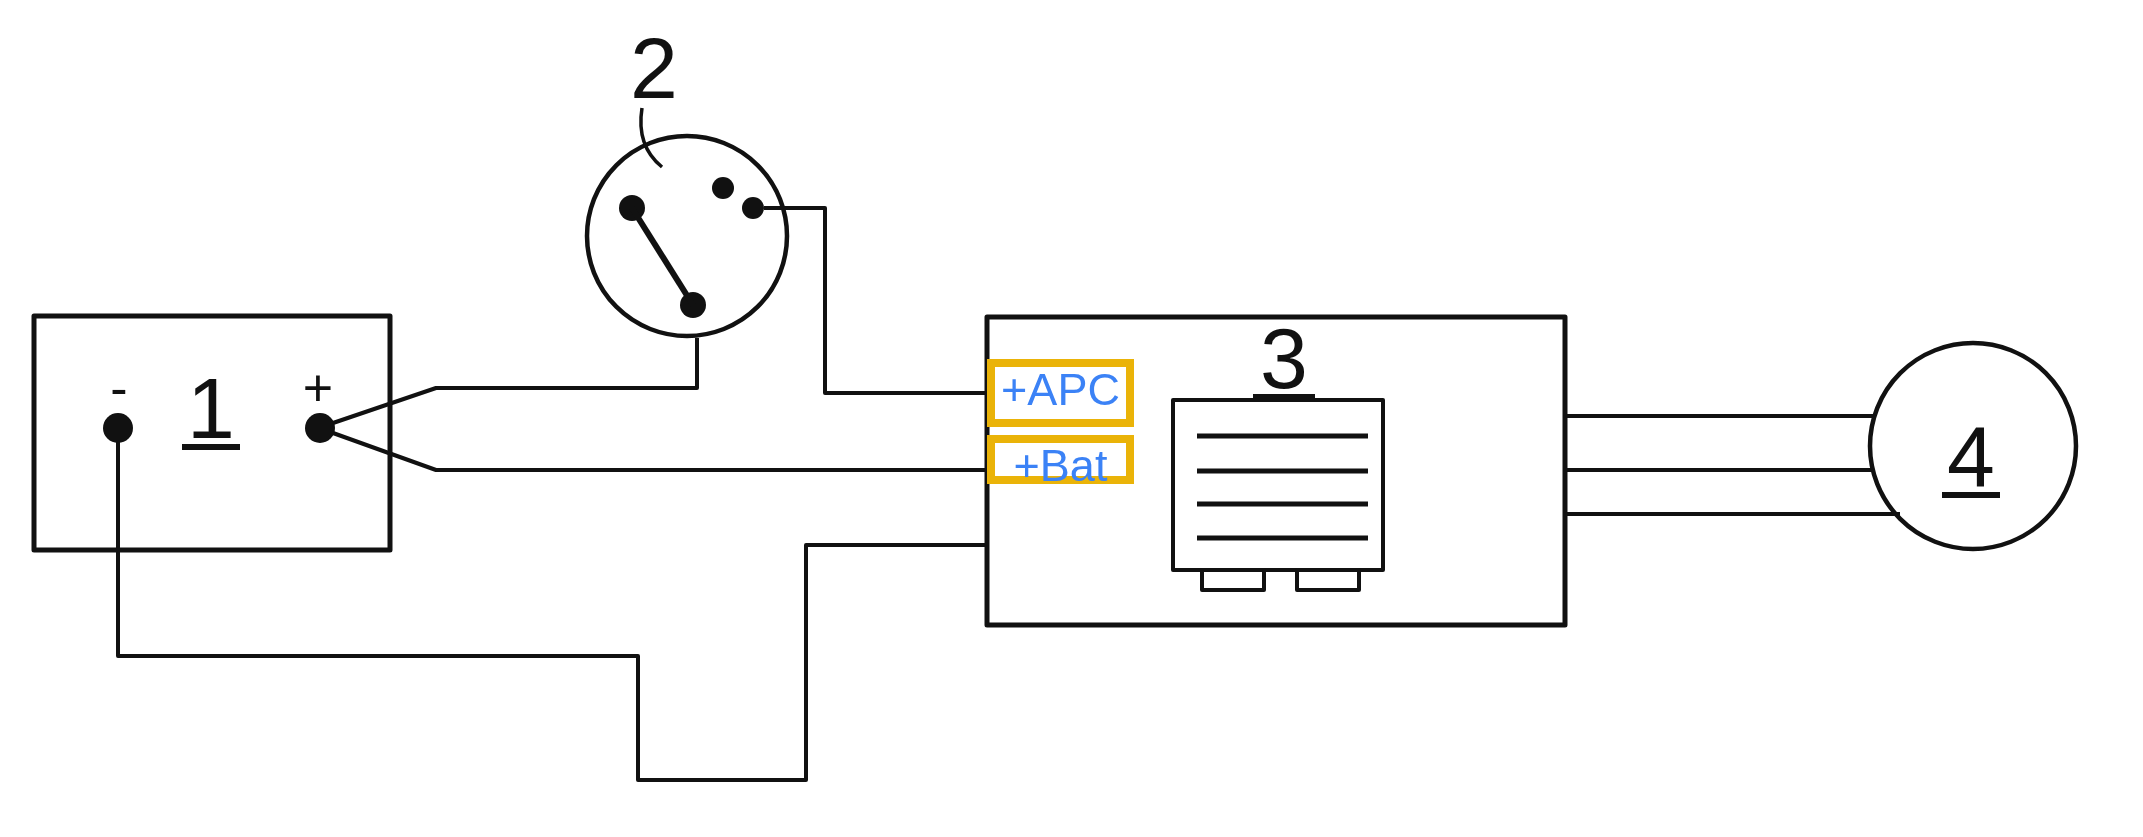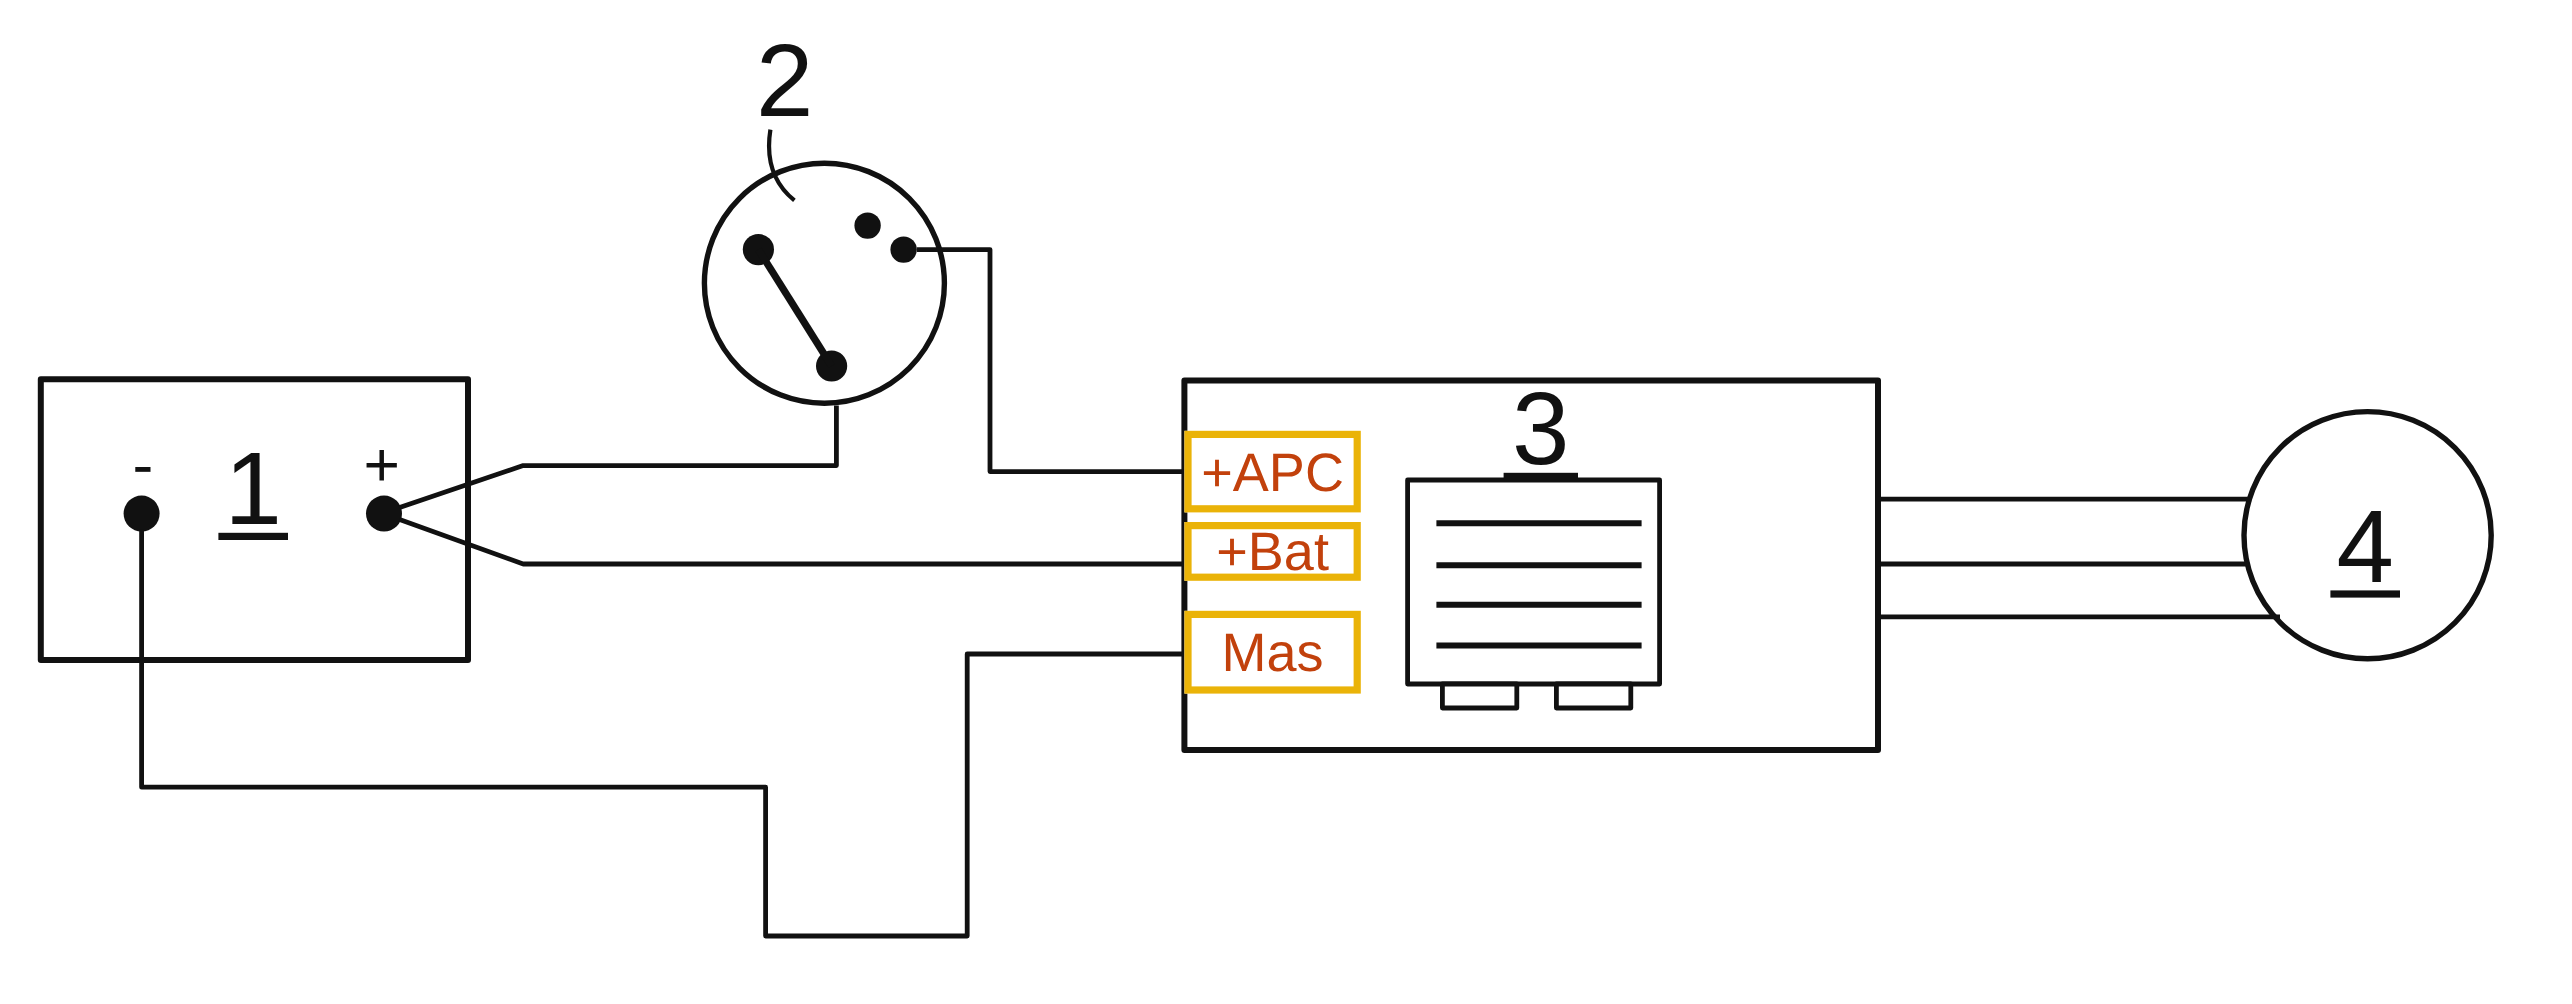--- a/index.html
+++ b/index.html
@@ -45,28 +45,28 @@
     display: flex;
     align-items: center;
     justify-content: center;
     color: #111111;
   }
   .sign.minus { font-size: 52px; }
   .sign.plus  { font-size: 52px; }
   .term {
     position: absolute;
     box-sizing: border-box;
-    border: 6px solid #eab308;
+    border: 8px solid #eab308;
     background: #ffffff;
     display: flex;
-    align-items: center;
+    align-items: flex-start;
     justify-content: center;
     font-size: 45px;
     line-height: 1;
-    color: #c2410c;
+    color: #3b82f6;
   }
   .term-apc { left: 987px; top: 359px; width: 147px; height: 68px; }
   .term-bat { left: 987px; top: 435px; width: 147px; height: 49px; }
   .term-mas { left: 987px; top: 509px; width: 147px; height: 69px; }
   .ref-battery { left: 182px; top: 376px; width: 58px; }
   .ref-switch  { left: 625px; top: 36px;  width: 58px; }
   .ref-ecu     { left: 1253px; top: 326px; width: 62px; }
   .ref-load    { left: 1942px; top: 424px; width: 58px; }
   .sign-minus  { left: 97px;  top: 366px; }
   .sign-plus   { left: 296px; top: 366px; }
@@ -132,17 +132,14 @@
     <span class="digit">4</span>
     <div class="underline"></div>
   </div>
 
   <div class="term term-apc">
     <span>+APC</span>
   </div>
   <div class="term term-bat">
     <span>+Bat</span>
   </div>
-  <div class="term term-mas">
-    <span>Mas</span>
-  </div>
 
 </div>
 
 </body></html>

